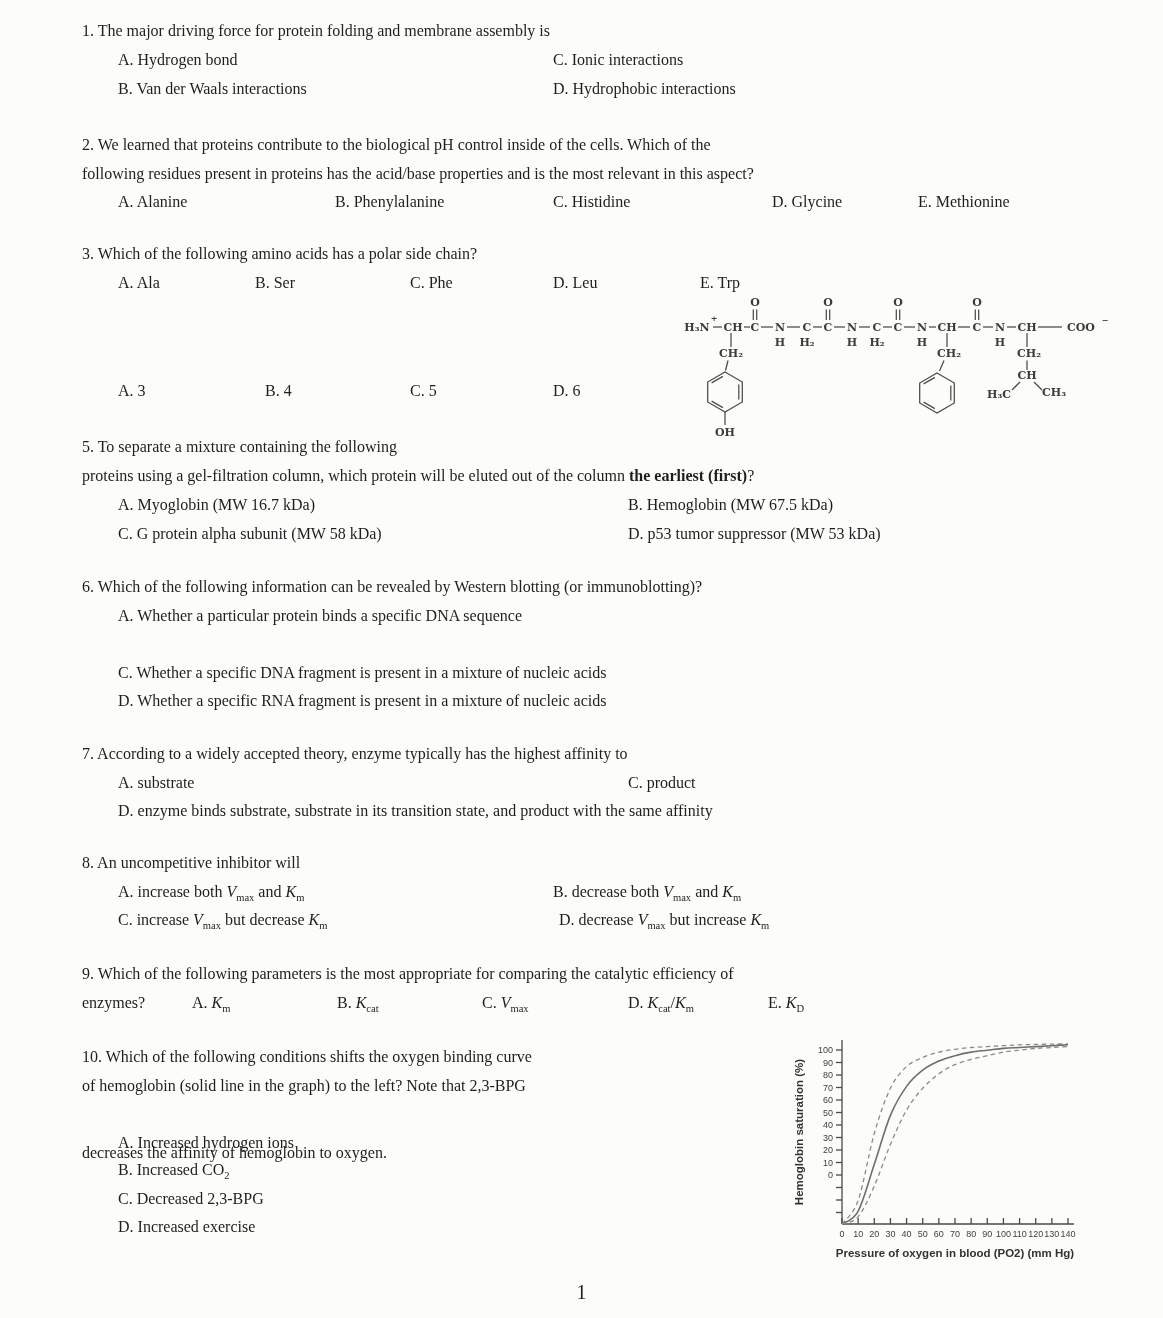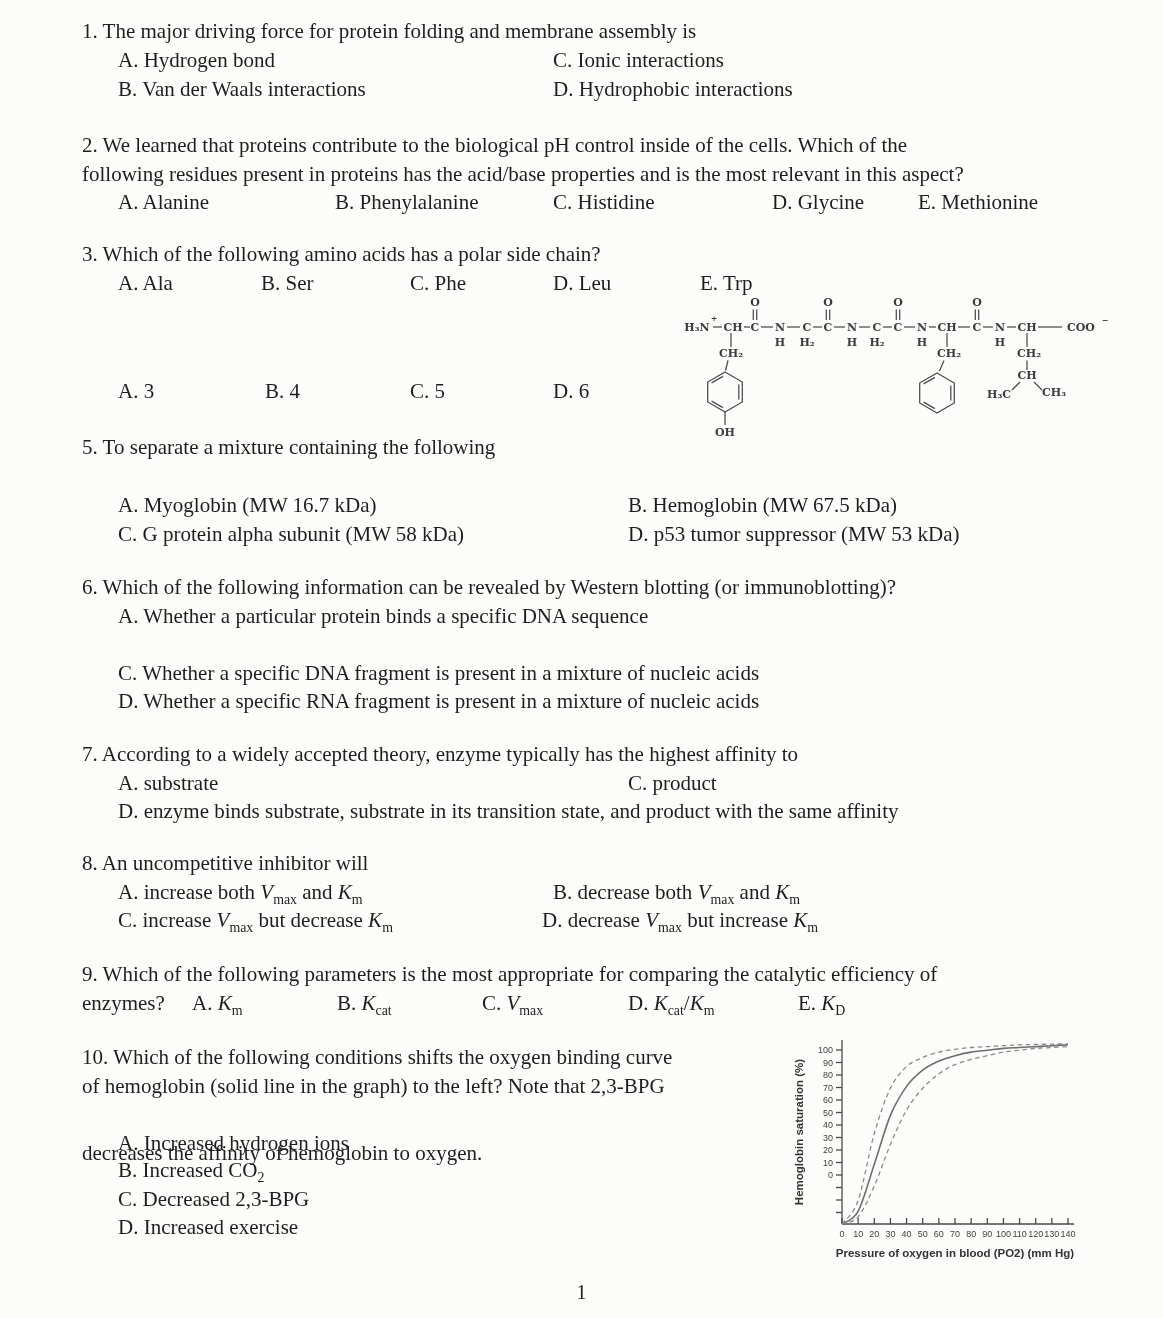--- a/index.html
+++ b/index.html
@@ -1,18 +1,18 @@
 <!DOCTYPE html>
 <html><head>
 <meta charset="utf-8">
 <style>
   html,body{margin:0;padding:0;background:#ffffff;}
   .page{position:relative;width:1163px;height:1318px;background:#fcfcfa;
         font-family:"Liberation Serif",serif;color:#1e1e1e;overflow:hidden;}
-  .t{position:absolute;font-size:21px;line-height:26px;white-space:nowrap;}
+  .t{position:absolute;font-size:16px;line-height:26px;white-space:nowrap;}
   .t sub{font-size:66%;line-height:0;}
   .t i{font-style:italic;}
   .t b{font-weight:bold;}
   .pageno{position:absolute;left:0;top:1281px;width:100%;text-align:center;
           font-size:20px;}
   .fig{position:absolute;}
   
   .atom{font:bold 11px "DejaVu Serif",serif;fill:#3c3c3c;text-anchor:middle;}
   .sup{font:bold 8px "DejaVu Serif",serif;fill:#3c3c3c;text-anchor:middle;}
   .bond{stroke:#4b4b4b;stroke-width:1.25;fill:none;}
@@ -37,21 +37,21 @@
   <div class="t" style="left:82px;top:132px">2. We learned that proteins contribute to the biological pH control inside of the cells. Which of the</div>
   <div class="t" style="left:82px;top:161px">following residues present in proteins has the acid/base properties and is the most relevant in this aspect?</div>
   <div class="t" style="left:118px;top:189px">A. Alanine</div>
   <div class="t" style="left:335px;top:189px">B. Phenylalanine</div>
   <div class="t" style="left:553px;top:189px">C. Histidine</div>
   <div class="t" style="left:772px;top:189px">D. Glycine</div>
   <div class="t" style="left:918px;top:189px">E. Methionine</div>
 
   <div class="t" style="left:82px;top:241px">3. Which of the following amino acids has a polar side chain?</div>
   <div class="t" style="left:118px;top:270px">A.  Ala</div>
-  <div class="t" style="left:261px;top:270px">B. Ser</div>
+  <div class="t" style="left:255px;top:270px">B. Ser</div>
   <div class="t" style="left:410px;top:270px">C. Phe</div>
   <div class="t" style="left:553px;top:270px">D. Leu</div>
   <div class="t" style="left:700px;top:270px">E. Trp</div>
 
   <div class="t" style="left:118px;top:378px">A. 3</div>
   <div class="t" style="left:265px;top:378px">B. 4</div>
   <div class="t" style="left:410px;top:378px">C. 5</div>
   <div class="t" style="left:553px;top:378px">D. 6</div>
 
   <svg class="fig" style="left:673px;top:286px" width="490" height="162" viewBox="0 0 490 162">
@@ -136,48 +136,49 @@
       <line class="bond" x1="354" y1="74.5" x2="354" y2="84"></line>
       <text class="atom" x="354" y="93">CH</text>
       <line class="bond" x1="347" y1="96" x2="339" y2="104"></line>
       <line class="bond" x1="361" y1="96" x2="369" y2="104"></line>
       <text class="atom" x="326" y="112">H₃C</text>
       <text class="atom" x="381" y="110">CH₃</text>
     </g>
   </svg>
 
   <div class="t" style="left:82px;top:434px">5. To separate a mixture containing the following</div>
+  <div class="t" style="left:82px;top:463px">proteins using a gel-filtration column, which protein will be eluted out of the column <b>the earliest (first)</b>?</div>
   <div class="t" style="left:118px;top:492px">A. Myoglobin (MW 16.7 kDa)</div>
   <div class="t" style="left:628px;top:492px">B. Hemoglobin (MW 67.5 kDa)</div>
   <div class="t" style="left:118px;top:521px">C. G protein alpha subunit (MW 58 kDa)</div>
   <div class="t" style="left:628px;top:521px">D. p53 tumor suppressor (MW 53 kDa)</div>
 
   <div class="t" style="left:82px;top:574px">6. Which of the following information can be revealed by Western blotting (or immunoblotting)?</div>
   <div class="t" style="left:118px;top:603px">A. Whether a particular protein binds a specific DNA sequence</div>
   <div class="t" style="left:118px;top:688px">D. Whether a specific RNA fragment is present in a mixture of nucleic acids</div>
   <div class="t" style="left:118px;top:660px">C. Whether a specific DNA fragment is present in a mixture of nucleic acids</div>
 
   <div class="t" style="left:82px;top:741px">7. According to a widely accepted theory, enzyme typically has the highest affinity to</div>
   <div class="t" style="left:118px;top:770px">A. substrate</div>
   <div class="t" style="left:628px;top:770px">C. product</div>
   <div class="t" style="left:118px;top:798px">D. enzyme binds substrate, substrate in its transition state, and product with the same affinity</div>
 
   <div class="t" style="left:82px;top:850px">8. An uncompetitive inhibitor will</div>
   <div class="t" style="left:118px;top:879px">A. increase both <i>V</i><sub>max</sub> and <i>K</i><sub>m</sub></div>
   <div class="t" style="left:553px;top:879px">B. decrease both <i>V</i><sub>max</sub> and <i>K</i><sub>m</sub></div>
   <div class="t" style="left:118px;top:907px">C. increase <i>V</i><sub>max</sub> but decrease <i>K</i><sub>m</sub></div>
-  <div class="t" style="left:542px;top:907px">D. decrease <i>V</i><sub>max</sub> but increase <i>K</i><sub>m</sub></div>
+  <div class="t" style="left:559px;top:907px">D. decrease <i>V</i><sub>max</sub> but increase <i>K</i><sub>m</sub></div>
 
   <div class="t" style="left:82px;top:961px">9. Which of the following parameters is the most appropriate for comparing the catalytic efficiency of</div>
   <div class="t" style="left:82px;top:990px">enzymes?</div>
   <div class="t" style="left:192px;top:990px">A. <i>K</i><sub>m</sub></div>
   <div class="t" style="left:337px;top:990px">B. <i>K</i><sub>cat</sub></div>
   <div class="t" style="left:482px;top:990px">C. <i>V</i><sub>max</sub></div>
   <div class="t" style="left:628px;top:990px">D. <i>K</i><sub>cat</sub>/<i>K</i><sub>m</sub></div>
-  <div class="t" style="left:798px;top:990px">E. <i>K</i><sub>D</sub></div>
+  <div class="t" style="left:768px;top:990px">E. <i>K</i><sub>D</sub></div>
 
   <div class="t" style="left:82px;top:1044px">10. Which of the following conditions shifts the oxygen binding curve</div>
   <div class="t" style="left:82px;top:1073px">of hemoglobin (solid line in the graph) to the left? Note that 2,3-BPG</div>
   <div class="t" style="left:82px;top:1140px">decreases the affinity of hemoglobin to oxygen.</div>
   <div class="t" style="left:118px;top:1130px">A. Increased hydrogen ions</div>
   <div class="t" style="left:118px;top:1157px">B. Increased CO<sub>2</sub></div>
   <div class="t" style="left:118px;top:1186px">C. Decreased 2,3-BPG</div>
   <div class="t" style="left:118px;top:1214px">D. Increased exercise</div>
 
   <svg id="obc" class="fig" style="left:790px;top:1035px" width="373" height="235" viewBox="0 0 373 235">

